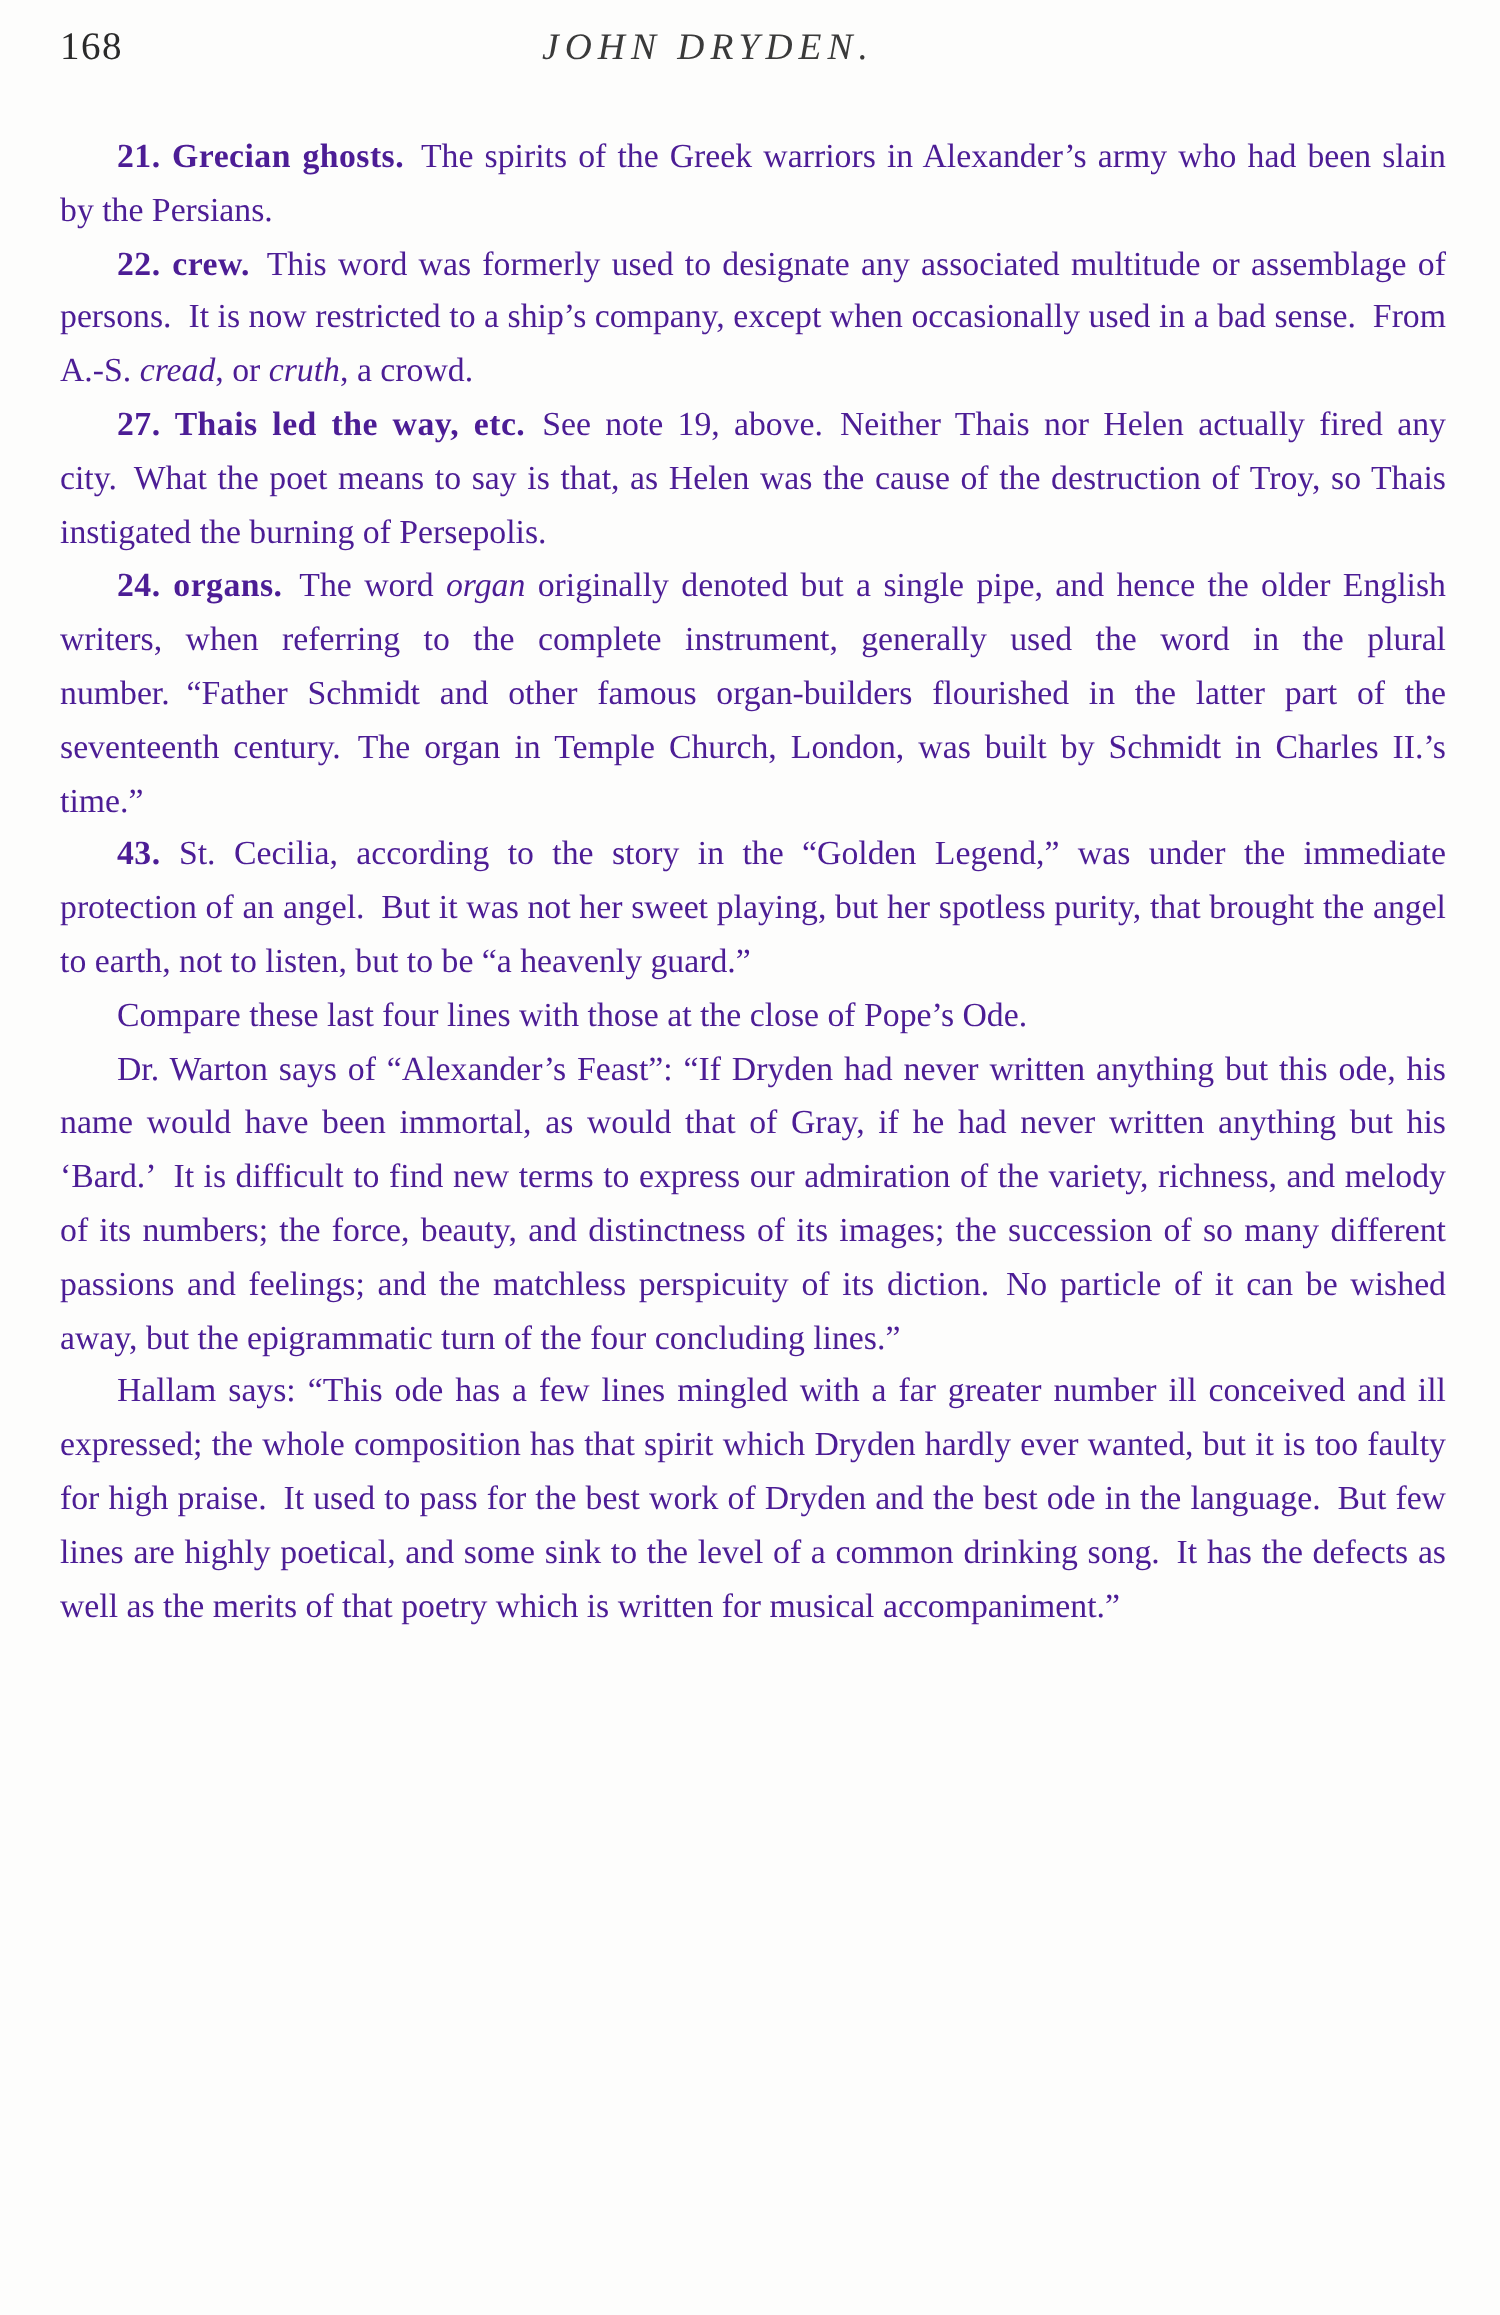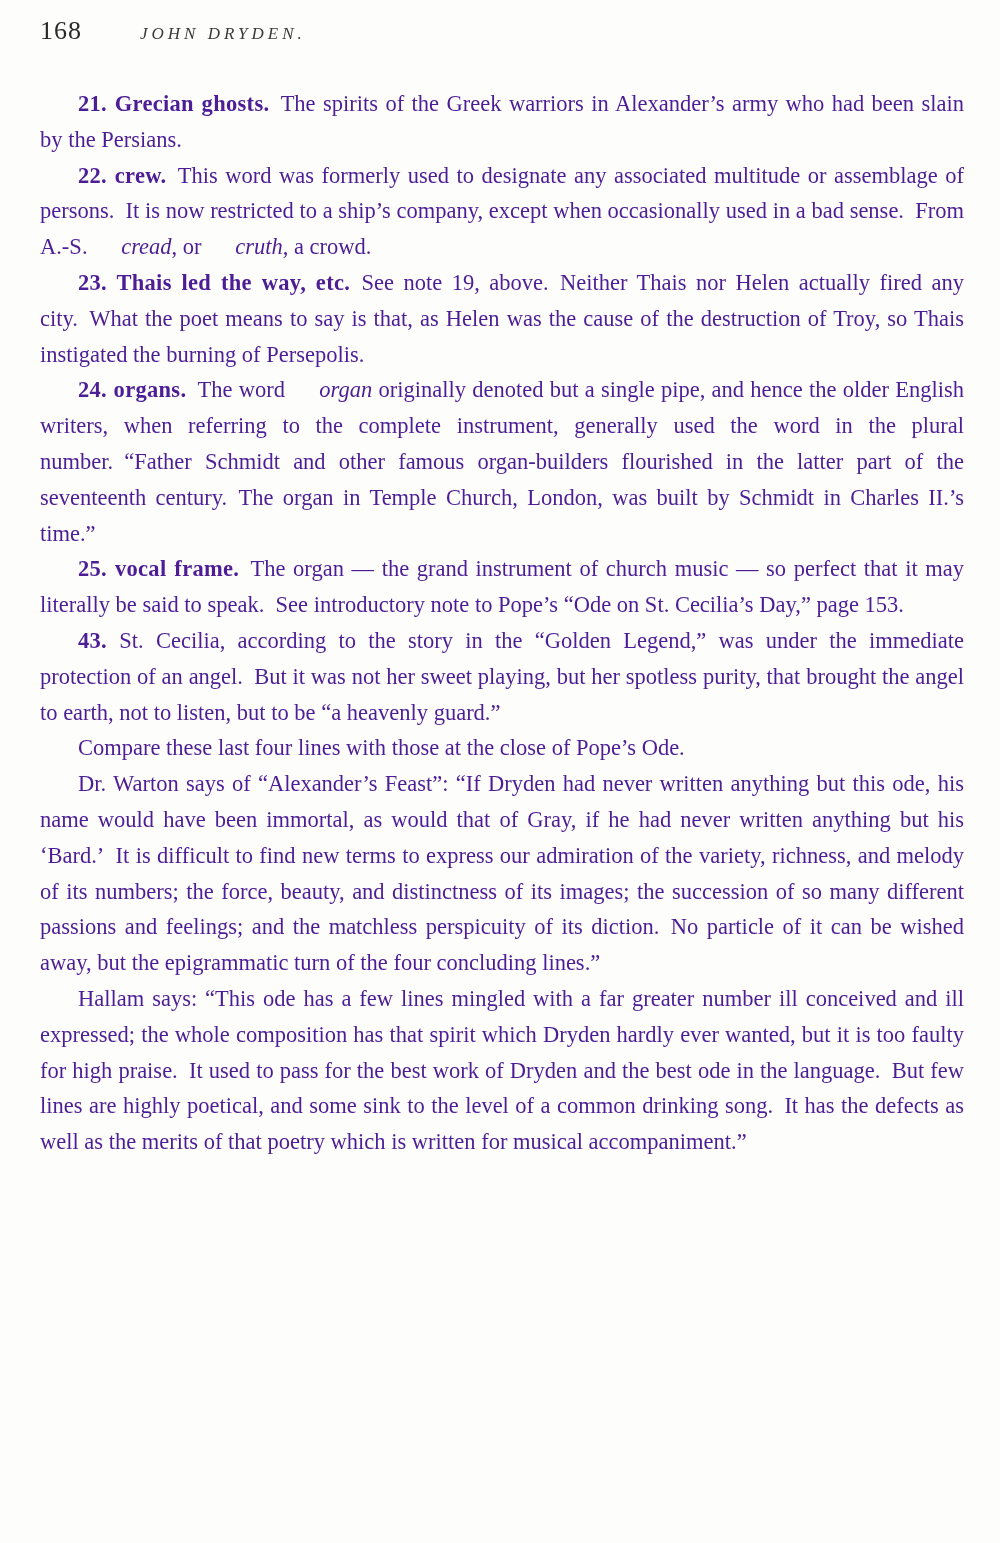--- a/index.html
+++ b/index.html
@@ -24,59 +24,58 @@
     margin-bottom: 40px;
   }
   .page-number {
     flex: 0 0 160px;
     font-size: 26px;
     letter-spacing: 1px;
     color: #2a2a2a;
   }
   .running-title {
     flex: 1 1 auto;
-    text-align: left;
+    text-align: center;
     font-style: italic;
-    font-size: 17px;
+    font-size: 25px;
     letter-spacing: 4px;
     color: #3a3a3a;
     transform: translateX(-60px);
     white-space: nowrap;
   }
   .header-spacer {
     flex: 0 0 100px;
   }
   .text-block {
     font-size: 22.5px;
     line-height: 35.8px;
     text-align: justify;
     color: #4c1d95;
   }
   .text-block p {
     margin: 0;
     text-indent: 38px;
   }
   .seg-bold { font-weight: 700; letter-spacing: 0.3px; }
-  .seg-italic { font-style: italic; margin-left: 28px; }
+  .seg-italic { font-style: italic; }
   .seg-normal {}
 </style>
 </head>
 <body>
 
 <div class="page">
   <div class="running-header">
     <span class="page-number">168</span>
     <span class="running-title">JOHN DRYDEN.</span>
     <span class="header-spacer"></span>
   </div>
 
   <div class="text-block" id="notes-container">
       <p><span class="seg-bold">21. Grecian ghosts.</span><span class="seg-normal"> The spirits of the Greek warriors in Alexander’s army who had been slain by the Persians.</span></p>
       <p><span class="seg-bold">22. crew.</span><span class="seg-normal"> This word was formerly used to designate any associated multitude or assemblage of persons. It is now restricted to a ship’s company, except when occasionally used in a bad sense. From A.-S. </span><span class="seg-italic">cread</span><span class="seg-normal">, or </span><span class="seg-italic">cruth</span><span class="seg-normal">, a crowd.</span></p>
-      <p><span class="seg-bold">23. Thais led the way, etc.</span><span class="seg-normal"> See note 19, above. Neither Thais nor Helen actually fired any city. What the poet means to say is that, as Helen was the cause of the destruction of Troy, so Thais instigated the burning of Persepolis.</span></p>
+      <p><span class="seg-bold">27. Thais led the way, etc.</span><span class="seg-normal"> See note 19, above. Neither Thais nor Helen actually fired any city. What the poet means to say is that, as Helen was the cause of the destruction of Troy, so Thais instigated the burning of Persepolis.</span></p>
       <p><span class="seg-bold">24. organs.</span><span class="seg-normal"> The word </span><span class="seg-italic">organ</span><span class="seg-normal"> originally denoted but a single pipe, and hence the older English writers, when referring to the complete instrument, generally used the word in the plural number. “Father Schmidt and other famous organ-builders flourished in the latter part of the seventeenth century. The organ in Temple Church, London, was built by Schmidt in Charles II.’s time.”</span></p>
-      <p><span class="seg-bold">25. vocal frame.</span><span class="seg-normal"> The organ — the grand instrument of church music — so perfect that it may literally be said to speak. See introductory note to Pope’s “Ode on St. Cecilia’s Day,” page 153.</span></p>
       <p><span class="seg-bold">43.</span><span class="seg-normal"> St. Cecilia, according to the story in the “Golden Legend,” was under the immediate protection of an angel. But it was not her sweet playing, but her spotless purity, that brought the angel to earth, not to listen, but to be “a heavenly guard.”</span></p>
       <p><span class="seg-normal">Compare these last four lines with those at the close of Pope’s Ode.</span></p>
       <p><span class="seg-normal">Dr. Warton says of “Alexander’s Feast”: “If Dryden had never written anything but this ode, his name would have been immortal, as would that of Gray, if he had never written anything but his ‘Bard.’ It is difficult to find new terms to express our admiration of the variety, richness, and melody of its numbers; the force, beauty, and distinctness of its images; the succession of so many different passions and feelings; and the matchless perspicuity of its diction. No particle of it can be wished away, but the epigrammatic turn of the four concluding lines.”</span></p>
       <p><span class="seg-normal">Hallam says: “This ode has a few lines mingled with a far greater number ill conceived and ill expressed; the whole composition has that spirit which Dryden hardly ever wanted, but it is too faulty for high praise. It used to pass for the best work of Dryden and the best ode in the language. But few lines are highly poetical, and some sink to the level of a common drinking song. It has the defects as well as the merits of that poetry which is written for musical accompaniment.”</span></p>
     </div>
 </div>
 
 </body></html>

